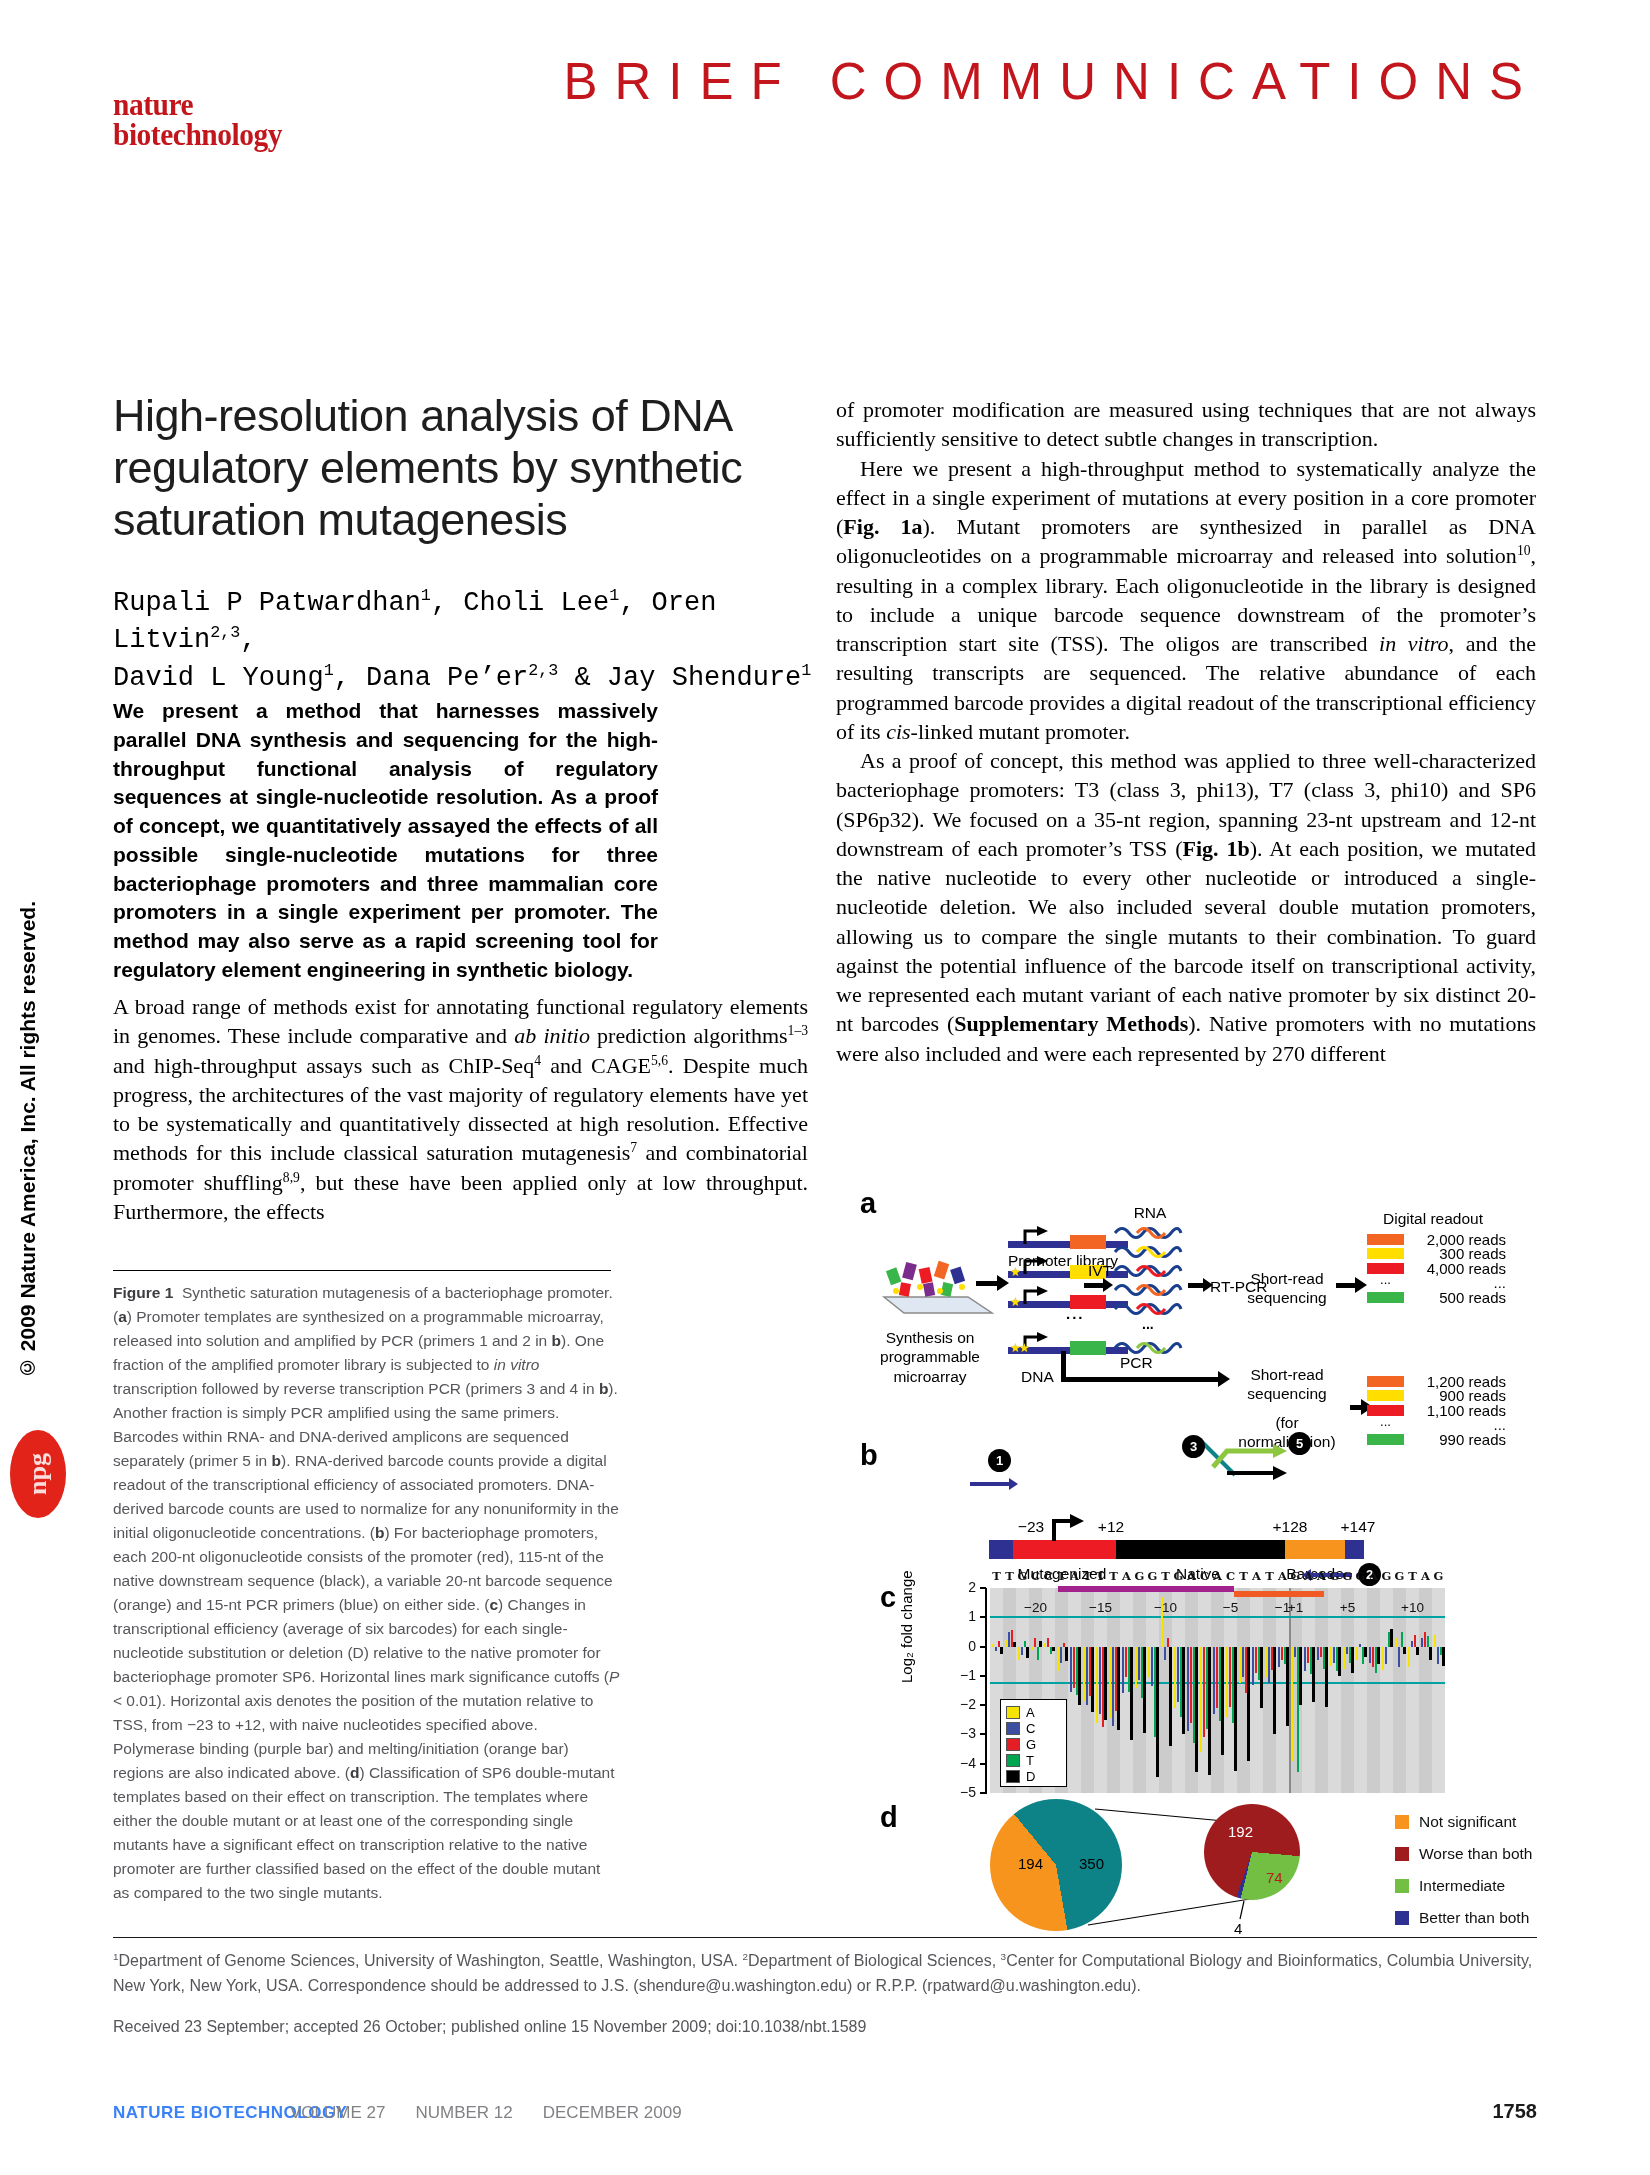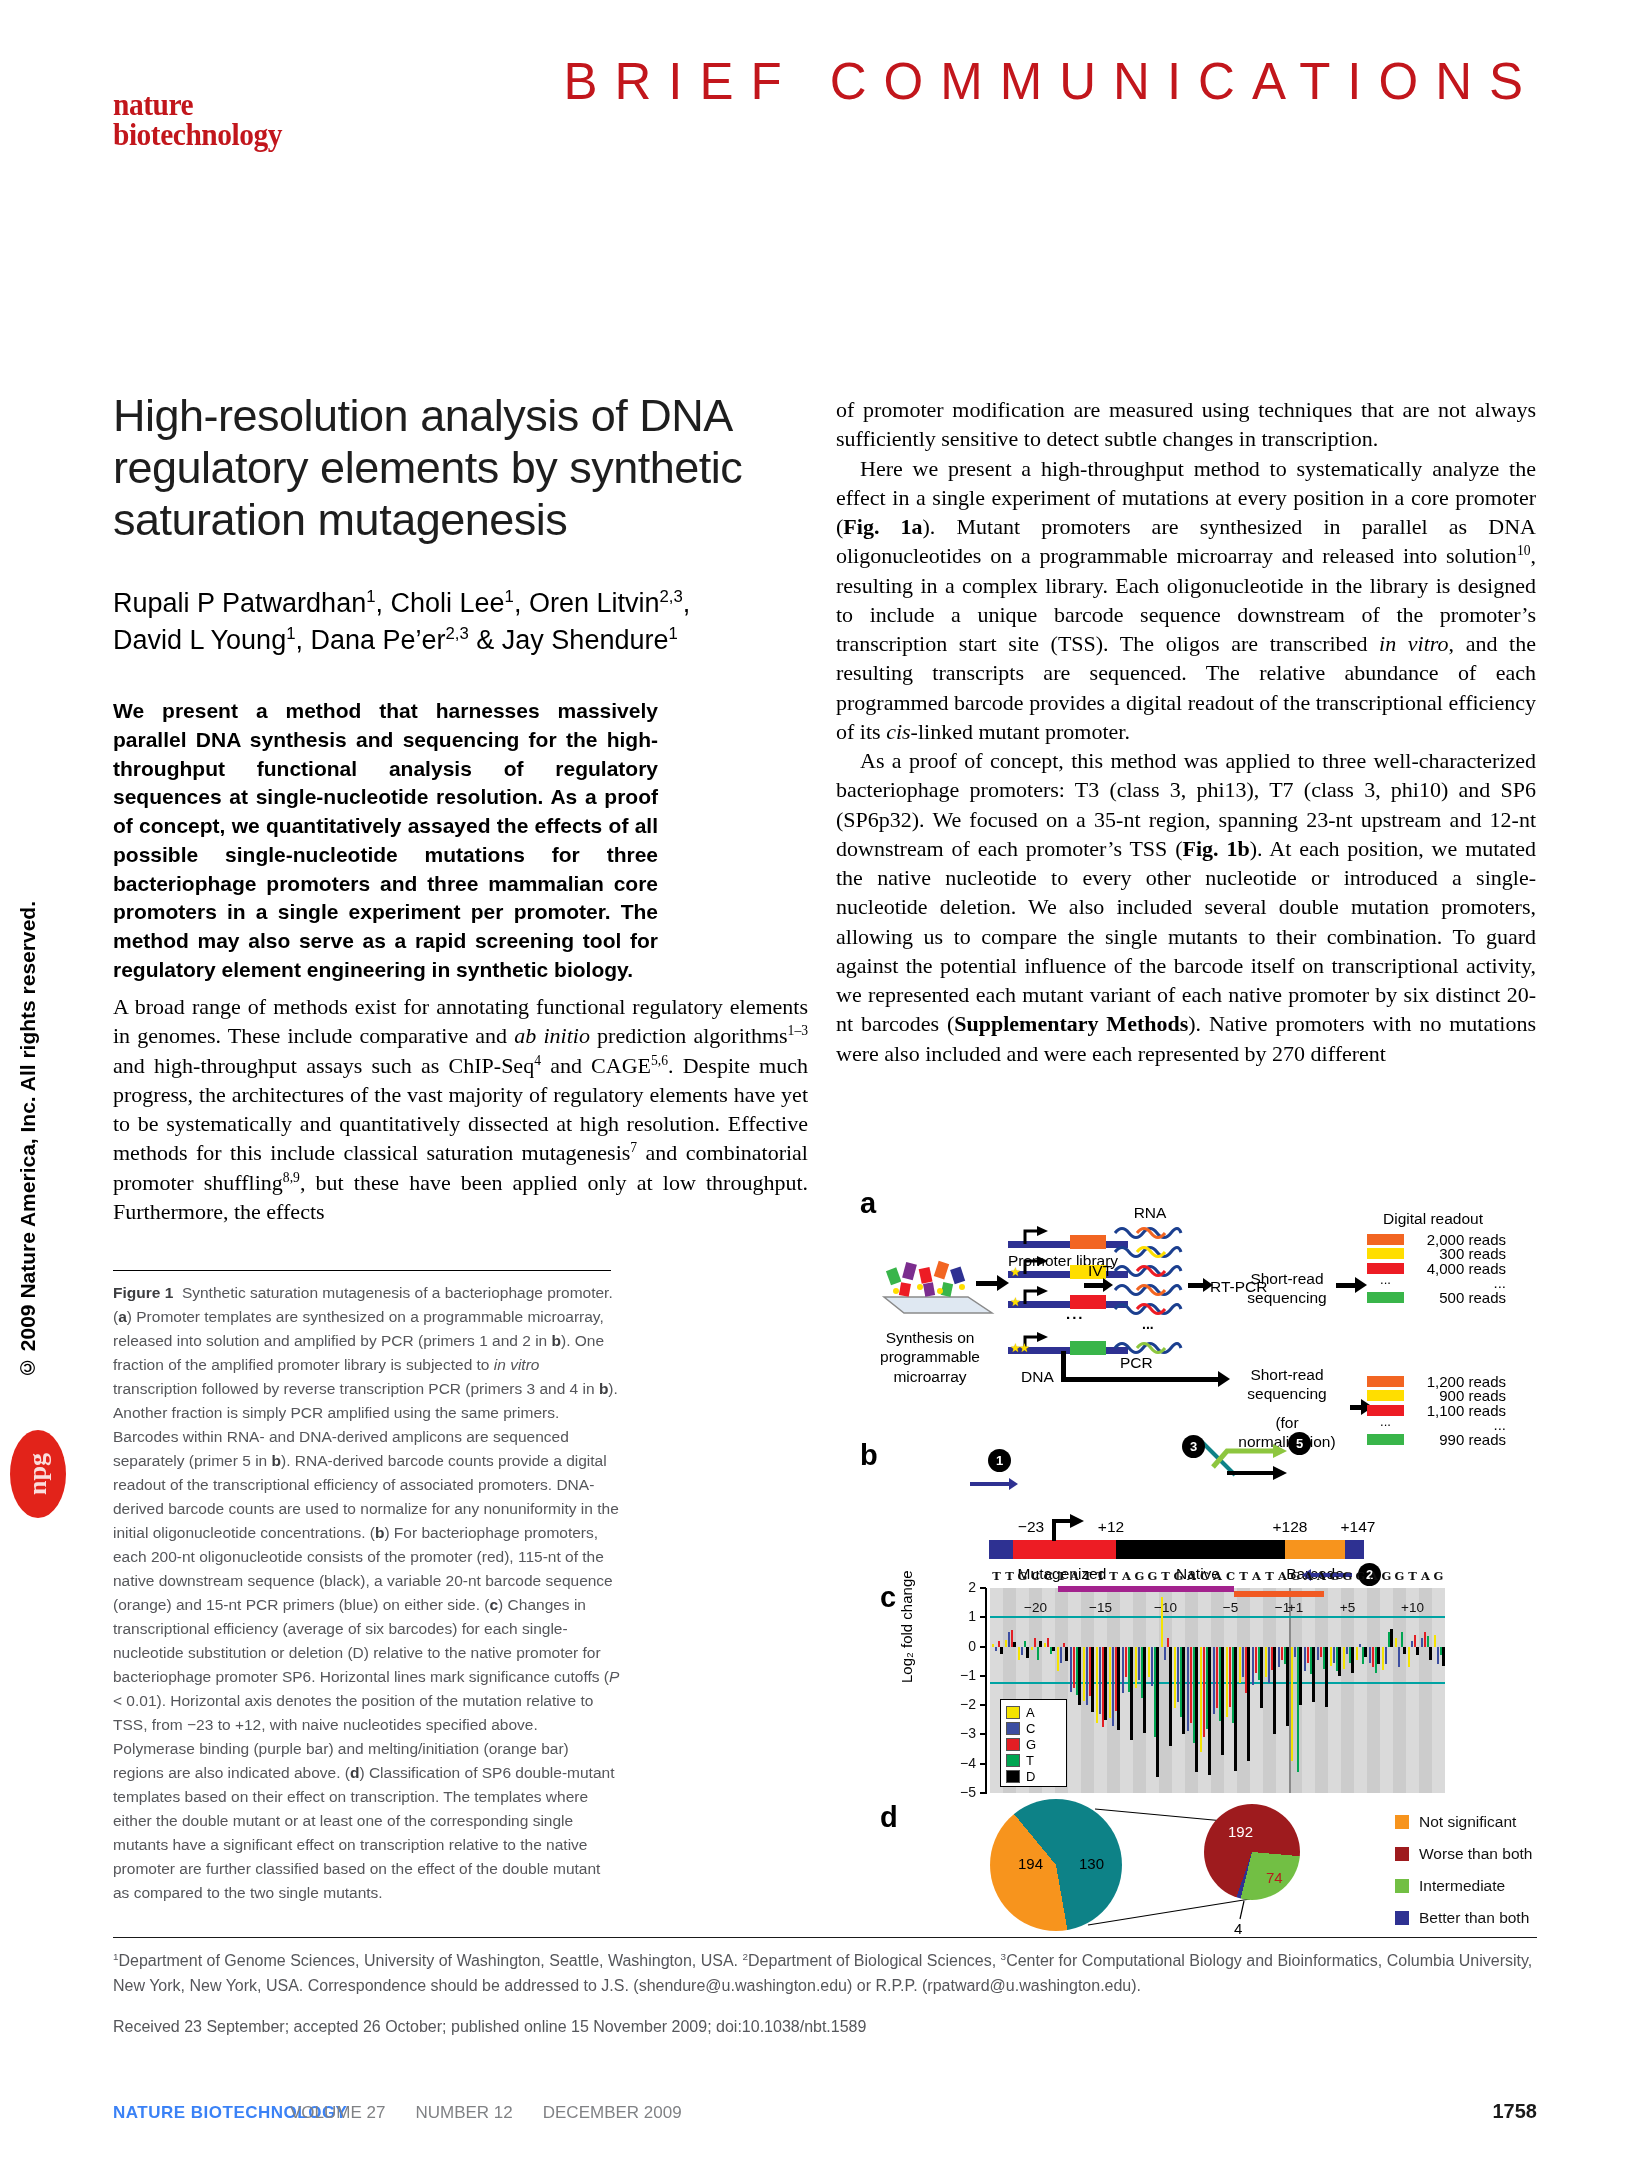--- a/index.html
+++ b/index.html
@@ -17,21 +17,21 @@
   
   .copyright{left:16px;top:560px;height:820px;writing-mode:vertical-rl;transform:rotate(180deg);
     font-weight:bold;font-size:21px;white-space:nowrap;color:#000;}
   .npg-logo{left:10px;top:1430px;width:56px;height:88px;background:#e2231a;border-radius:50%;
     display:flex;align-items:center;justify-content:center;}
   .npg-logo span{transform:rotate(-90deg);color:#ffffff;opacity:.85;
     font-family:"Liberation Serif",serif;font-size:26px;font-weight:bold;}
   
   .article-title{left:113px;top:390px;width:760px;font-size:45px;line-height:1.16;
     color:#1e1e1e;white-space:pre-line;letter-spacing:-0.5px;}
-  .authors{left:113px;top:585px;width:760px;font-family:Liberation Sans, sans-serif;
+  .authors{left:113px;top:585px;width:760px;font-family:Liberation Mono, monospace;
     font-size:27px;line-height:1.38;}
   .abstract{left:113px;top:697px;width:545px;font-weight:bold;font-size:21px;
     line-height:1.37;text-align:justify;}
   .body-par{font-family:"Liberation Serif",serif;font-size:22px;line-height:1.33;
     text-align:justify;margin:0;}
   .left-col{left:113px;top:992px;width:695px;}
   .right-col{left:836px;top:395px;width:700px;}
   .right-col p{margin:0;}
   .right-col p.indent{text-indent:24px;}
   .cap-rule{left:113px;top:1270px;width:498px;height:1px;background:#000;}
@@ -598,21 +598,21 @@
     <div class="abs panel-label" style="left:22px;top:618px;">d</div>
 
     <svg class="abs" style="left:0;top:600px;" width="690px" height="152">
       <line x1="237" y1="26" x2="366" y2="38" stroke="#000" stroke-width="1.2"></line>
       <line x1="230" y1="142" x2="392" y2="116" stroke="#000" stroke-width="1.2"></line>
       <line x1="386" y1="118" x2="382" y2="136" stroke="#000" stroke-width="1.2"></line>
     </svg>
 
     <div id="pie1" class="pie" style="left: 132px; top: 616px; width: 132px; height: 132px; background: conic-gradient(from 170deg, rgb(247, 148, 29) 0deg, rgb(247, 148, 29) 150.517deg, rgb(13, 130, 135) 150.517deg, rgb(13, 130, 135) 360deg);"></div>
     <div class="pie-value" style="left:160px;top:672px;color:#000;">194</div>
-    <div class="pie-value" style="left:221px;top:672px;color:#000;">130</div>
+    <div class="pie-value" style="left:221px;top:672px;color:#000;">350</div>
 
     <div id="pie2" class="pie" style="left: 346px; top: 621px; width: 96px; height: 96px; background: conic-gradient(from 95deg, rgb(114, 191, 68) 0deg, rgb(114, 191, 68) 98.6667deg, rgb(46, 49, 146) 98.6667deg, rgb(46, 49, 146) 104deg, rgb(158, 27, 30) 104deg, rgb(158, 27, 30) 360deg);"></div>
     <div class="pie-value" style="left:370px;top:640px;color:#fff;">192</div>
     <div class="pie-value" style="left:408px;top:686px;color:#b91c1c;">74</div>
     <div class="pie-value" style="left:376px;top:737px;color:#000;">4</div>
 
     <div id="d-legend">
         <div class="d-leg-row">
           <div class="d-leg-chip" style="background: rgb(247, 148, 29);"></div>
           <div class="d-leg-label">Not significant</div>

